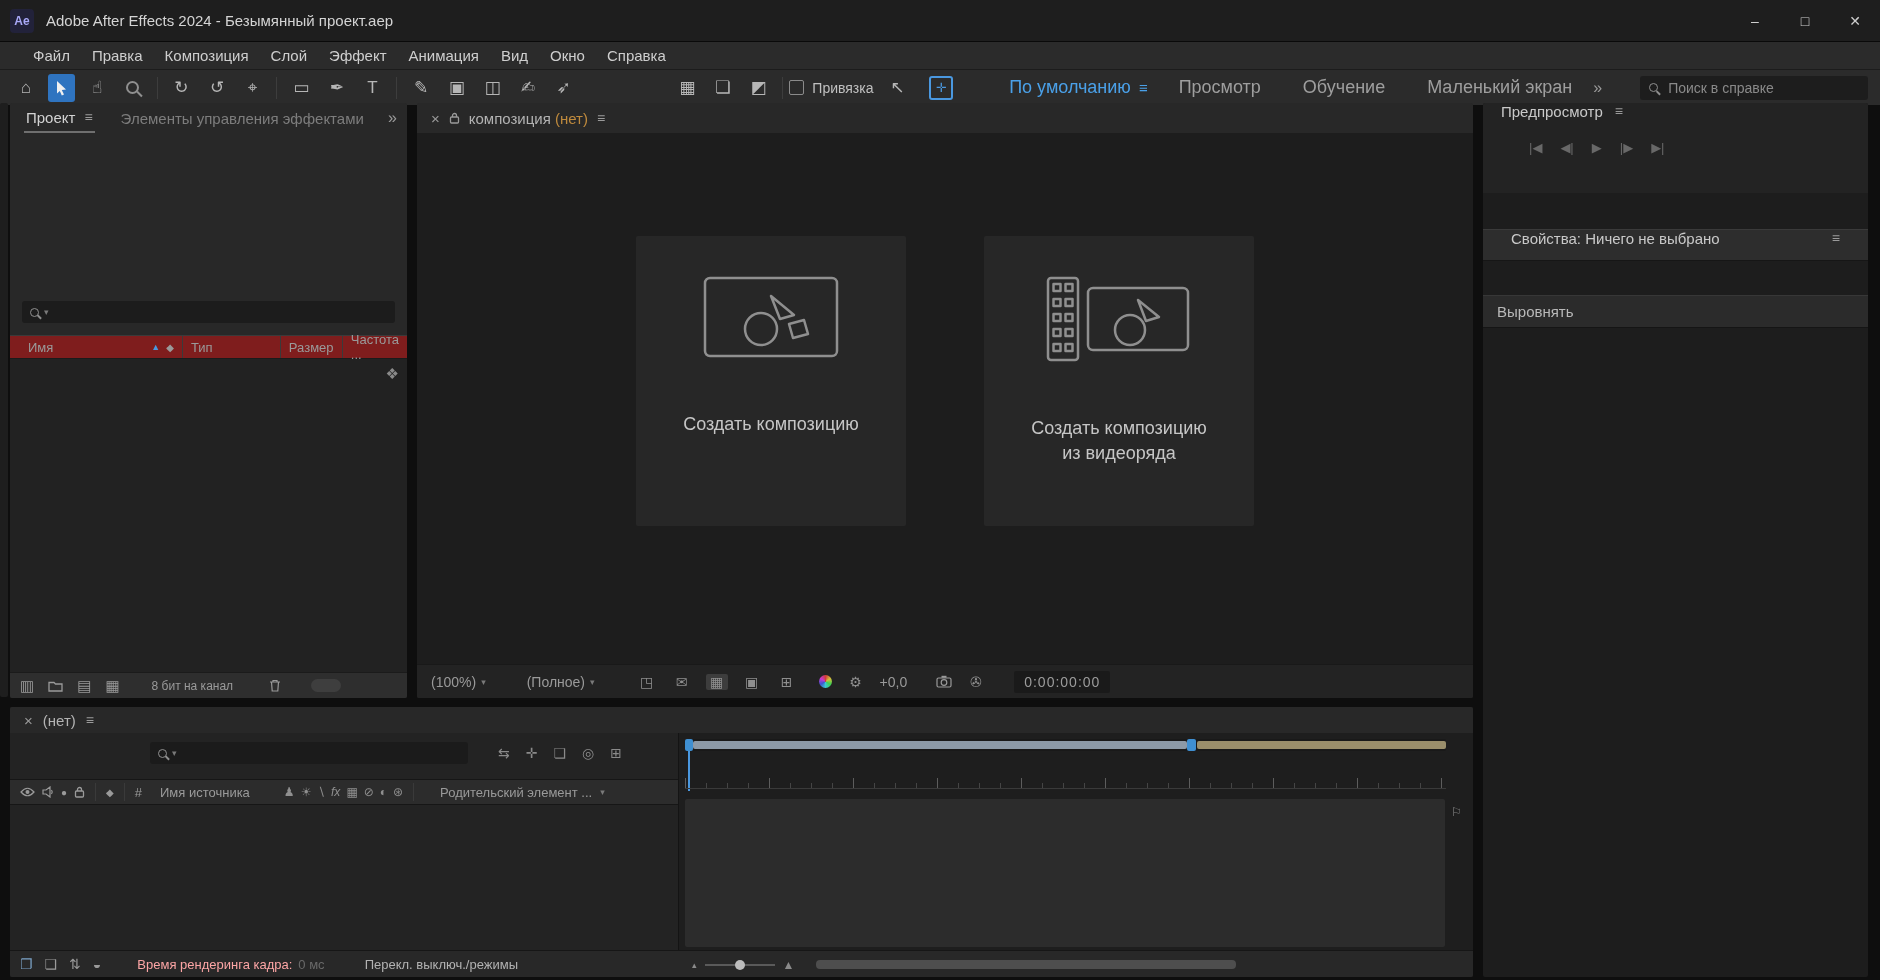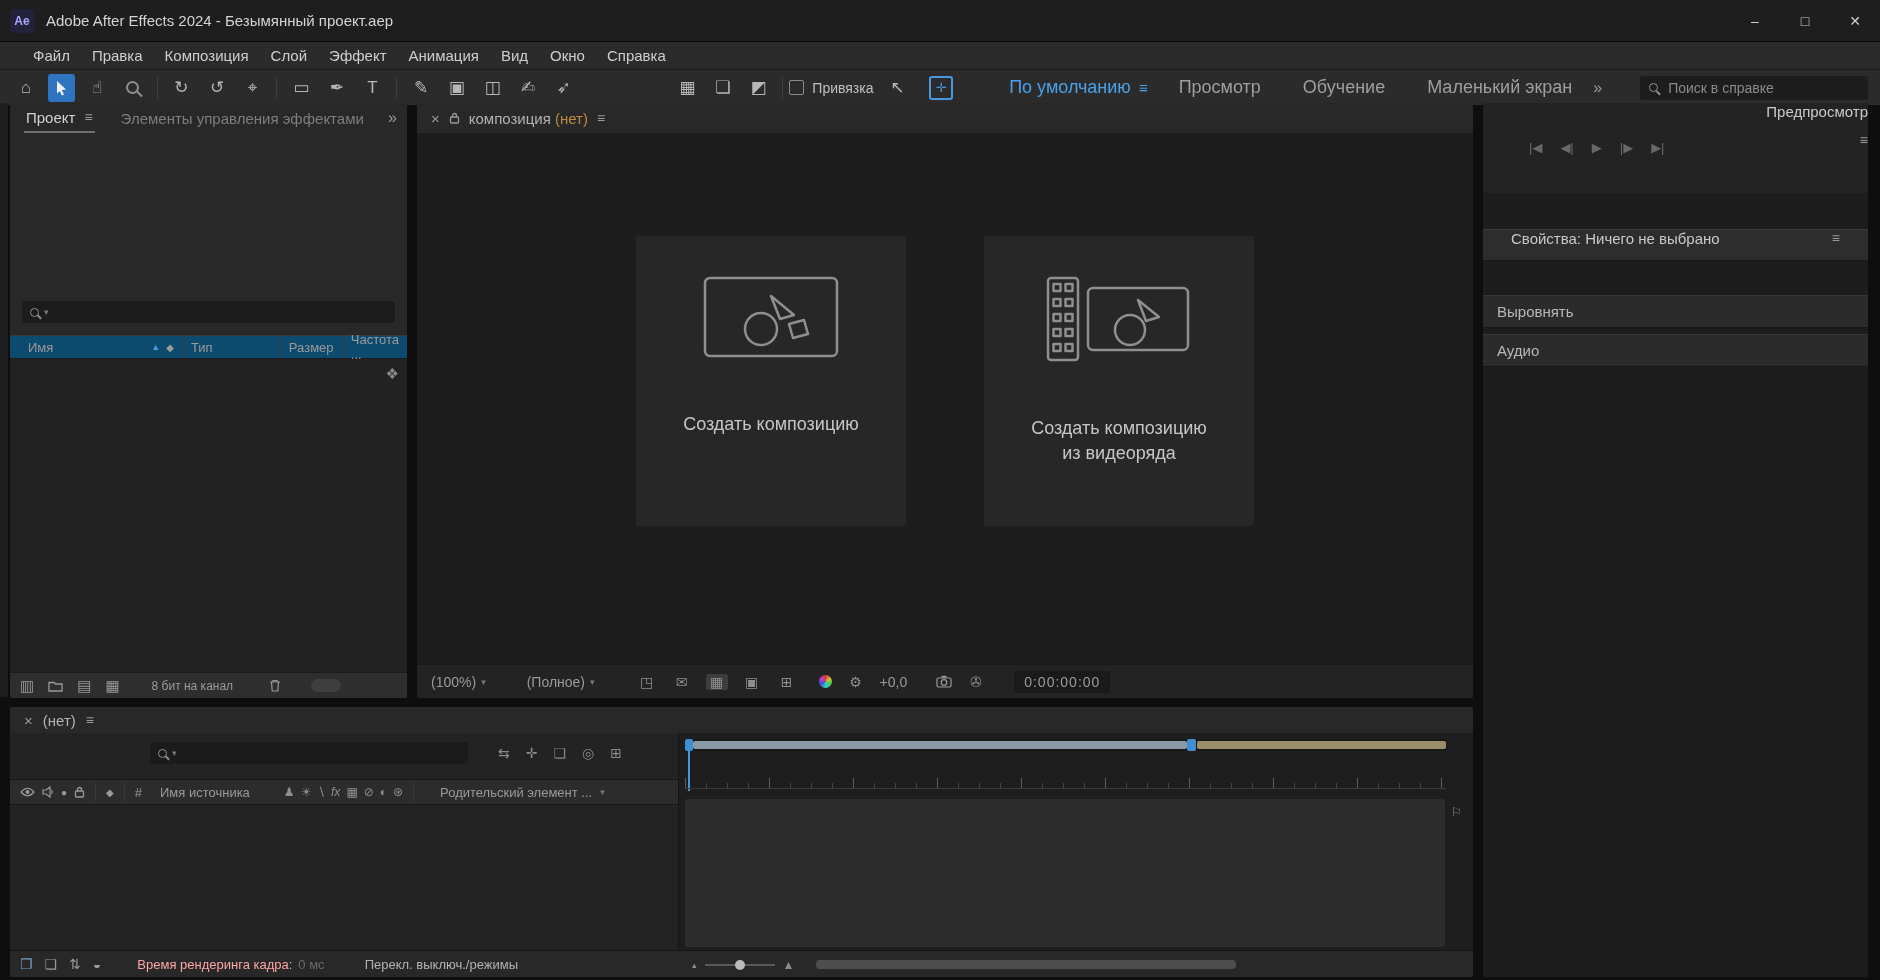--- a/index.html
+++ b/index.html
@@ -58,21 +58,21 @@
   .ptab-group { height:30px; display:flex; align-items:center; gap:9px; margin-left:14px; padding:0 2px;
     border-bottom:2px solid #6f6f6f; }
   .ptab-active { font-size:15px; color:#d2d2d2; }
   .ptab-inactive { font-size:15px; color:#7d7d7d; margin-left:26px; white-space:nowrap; overflow:hidden; }
   .pmenu { color:#9a9a9a; font-size:14px; }
   .p-preview { height:168px; flex:none; }
   .p-search-row { padding:0 12px; flex:none; }
   .p-search { height:22px; width:100%; background:#1c1c1c; border-radius:3px; display:flex; align-items:center; gap:5px; padding:0 8px; }
   .p-search input { background:transparent; border:none; outline:none; color:#c9c9c9; font:inherit; font-size:13px; width:100%; }
   .caret { font-size:9px; color:#7a7a7a; }
-  .p-cols { height:24px; margin-top:12px; background:#0c4a6e; border-top:1px solid #3a3a3a; border-bottom:1px solid #1b1b1b;
+  .p-cols { height:24px; margin-top:12px; background:#7f1d1d; border-top:1px solid #3a3a3a; border-bottom:1px solid #1b1b1b;
     display:flex; align-items:center; font-size:13px; color:#9a9a9a; flex:none; }
   .pc { height:100%; display:flex; align-items:center; padding:0 8px; }
   .pc + .pc { border-left:1px solid #3a3a3a; }
   .pc1 { width:172px; padding-left:18px; }
   .pc2 { width:98px; }
   .pc3 { width:62px; }
   .pc4 { flex:1; }
   .sort-asc { color:#4a98e0; font-size:9px; margin-left:auto; margin-right:6px; }
   .tag-ico { color:#9a9a9a; font-size:10px; }
   .p-list { flex:1; background:#222222; position:relative; }
@@ -101,21 +101,21 @@
   .dd { display:flex; align-items:center; gap:5px; }
   .cf-ico { font-size:14px; color:#8f8f8f; width:22px; text-align:center; }
   .cf-ico.hl { background:#3d3d3d; border-radius:2px; }
   .color-wheel { width:13px; height:13px; border-radius:50%;
     background:conic-gradient(#d23b3b,#d2c03b,#3bd250,#3bc9d2,#3b55d2,#c43bd2,#d23b3b); }
   .timecode { background:#1a1a1a; border-radius:2px; padding:3px 10px; color:#9c9c9c; letter-spacing:1px; font-size:14px; }
 
   
   .right-panel { left:1483px; top:1px; width:385px; height:874px; background:#1d1d1d; display:flex; flex-direction:column; }
   .rp-top { background:#232323; flex:none; }
-  .rp-head { height:30px; display:flex; align-items:flex-end; gap:12px; padding-left:2px;flex-direction:column; }
+  .rp-head { height:30px; display:flex; align-items:flex-start; gap:12px; padding-left:18px; }
   .rp-title { font-size:15px; color:#c9c9c9; }
   .rp-controls { height:28px; display:flex; align-items:center; gap:18px; padding-left:46px; color:#686868; font-size:13px; }
   .rp-spacer { height:32px; }
   .rp-props { height:32px; background:#2d2d2d; border-top:1px solid #3a3a3a; border-bottom:1px solid #161616;
     display:flex; align-items:flex-start; padding:0 28px; flex:none;margin-top:36px; }
   .rp-darkgap { height:34px; background:#1d1d1d; flex:none; }
   .rp-section { height:33px; background:#2b2b2b; border-top:1px solid #373737; border-bottom:1px solid #151515;
     display:flex; align-items:center; padding:0 14px; margin-bottom:6px; flex:none; font-size:15px; color:#b9b9b9; }
 
   
@@ -382,23 +382,20 @@
         <div class="rp-spacer"></div>
       </div>
       <div class="rp-props">
         <span class="rp-title">Свойства: Ничего не выбрано</span>
         <span class="pmenu" style="margin-left:auto">≡</span>
       </div>
       <div class="rp-darkgap"></div>
       <div class="rp-section">
         <span>Выровнять</span>
       </div>
-      <div class="rp-section">
-        <span>Аудио</span>
-      </div>
       <div class="grow"></div>
     </div>
 
     <div class="panel timeline-panel">
       <div class="ttab">
         <span class="ctab-close">×</span>
         <span class="ctab-title">(нет)</span>
         <span class="pmenu">≡</span>
       </div>
 

